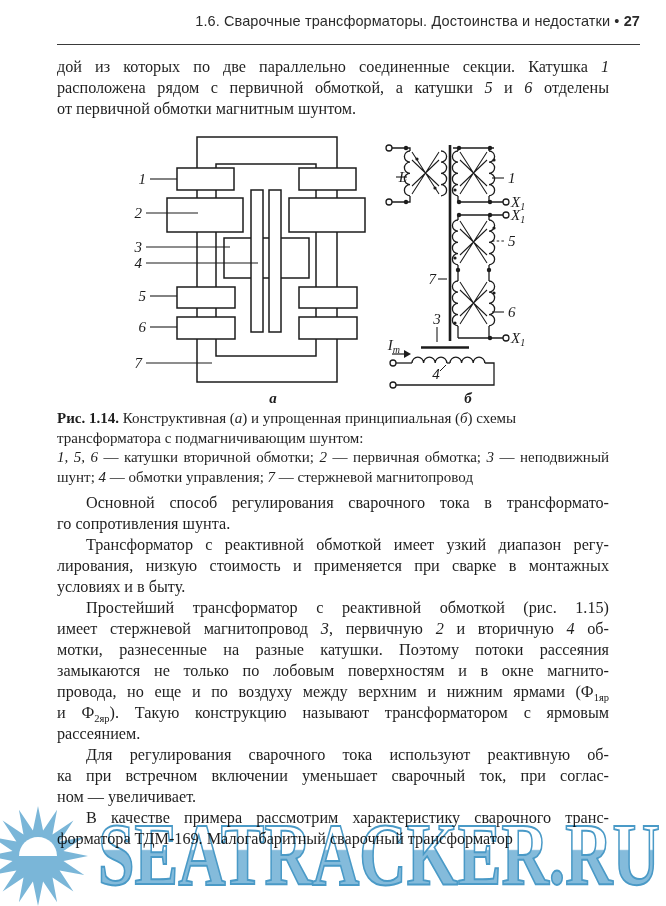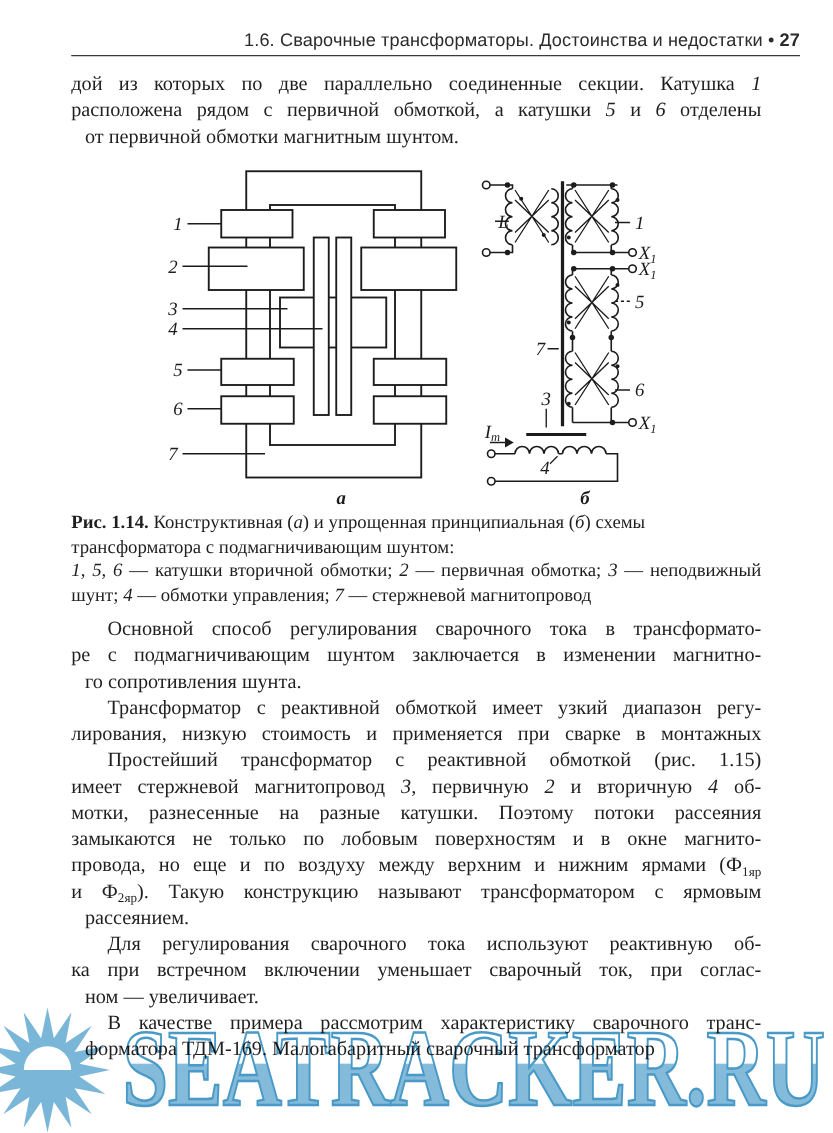--- a/index.html
+++ b/index.html
@@ -3,32 +3,32 @@
 <meta charset="utf-8">
 <style>
   html,body{margin:0;padding:0;}
   body{
     width:666px;height:906px;position:relative;background:#ffffff;
     font-family:"Liberation Serif",serif;color:#222;overflow:hidden;
   }
   .abs{position:absolute;}
   
   #hdr{
-    left:57px;top:25px;width:583px;text-align:right;
+    left:57px;top:13px;width:583px;text-align:right;
     font-family:"Liberation Sans",sans-serif;font-size:14.5px;color:#2b2b2b;
     letter-spacing:.1px;white-space:nowrap;
   }
   #hdr b{font-weight:bold;}
   #hdr-rule{left:57px;top:44px;width:583px;height:0;border-top:1.6px solid #3a3a3a;}
   
   .bodytext{width:552px;font-size:16.2px;line-height:21px;color:#1f1f1f;}
   #p1{left:57px;top:57px;}
   #main{left:57px;top:493px;}
   .ln{display:block;text-align:justify;text-align-last:justify;white-space:normal;}
-  .ln.last{text-align-last:auto;margin-left:11px;}
+  .ln.last{text-align-last:auto;}
   .ln.ind{text-indent:29px;}
   .num{font-style:italic;}
   sub{font-size:10.5px;line-height:0;vertical-align:-3.5px;}
   
   #cap{left:57px;top:409px;width:552px;font-size:15px;line-height:19.5px;color:#1f1f1f;}
   .cap-center{display:block;}
   .cap-just{display:block;text-align:justify;text-align-last:justify;}
   .cap-bold{font-weight:bold;}
   .it{font-style:italic;}
   
@@ -182,26 +182,26 @@
 <div id="cap" class="abs">
   <span class="cap-center"><span class="cap-bold">Рис. 1.14.</span><span> Конструктивная (</span><span class="it">а</span><span>) и упрощенная принципиальная (</span><span class="it">б</span><span>) схемы</span></span>
   <span class="cap-center">трансформатора с подмагничивающим шунтом:</span>
   <span class="cap-just"><span class="it">1, 5, 6</span><span> — катушки вторичной обмотки; </span><span class="it">2</span><span> — первичная обмотка; </span><span class="it">3</span><span> — неподвижный</span></span>
   <span class="cap-center"><span>шунт; </span><span class="it">4</span><span> — обмотки управления; </span><span class="it">7</span><span> — стержневой магнитопровод</span></span>
 </div>
 
 <div id="main" class="abs bodytext">
   <div>
     <span class="ln ind">Основной способ регулирования сварочного тока в трансформато-</span>
-    <span class="ln">ре с подмагничивающим шунтом заключается в изменении магнитно-</span>
     <span class="ln last">го сопротивления шунта.</span>
   </div>
   <div>
     <span class="ln ind">Трансформатор с реактивной обмоткой имеет узкий диапазон регу-</span>
     <span class="ln">лирования, низкую стоимость и применяется при сварке в монтажных</span>
+    <span class="ln last">условиях и в быту.</span>
   </div>
   <div>
     <span class="ln ind">Простейший трансформатор с реактивной обмоткой (рис. 1.15)</span>
     <span class="ln"><span>имеет стержневой магнитопровод </span><span class="num">3</span><span>, первичную </span><span class="num">2</span><span> и вторичную </span><span class="num">4</span><span> об-</span></span>
     <span class="ln">мотки, разнесенные на разные катушки. Поэтому потоки рассеяния</span>
     <span class="ln">замыкаются не только по лобовым поверхностям и в окне магнито-</span>
     <span class="ln"><span>провода, но еще и по воздуху между верхним и нижним ярмами (Ф</span><sub>1яр</sub></span>
     <span class="ln"><span>и Ф</span><sub>2яр</sub><span>). Такую конструкцию называют трансформатором с ярмовым</span></span>
     <span class="ln last">рассеянием.</span>
   </div>

